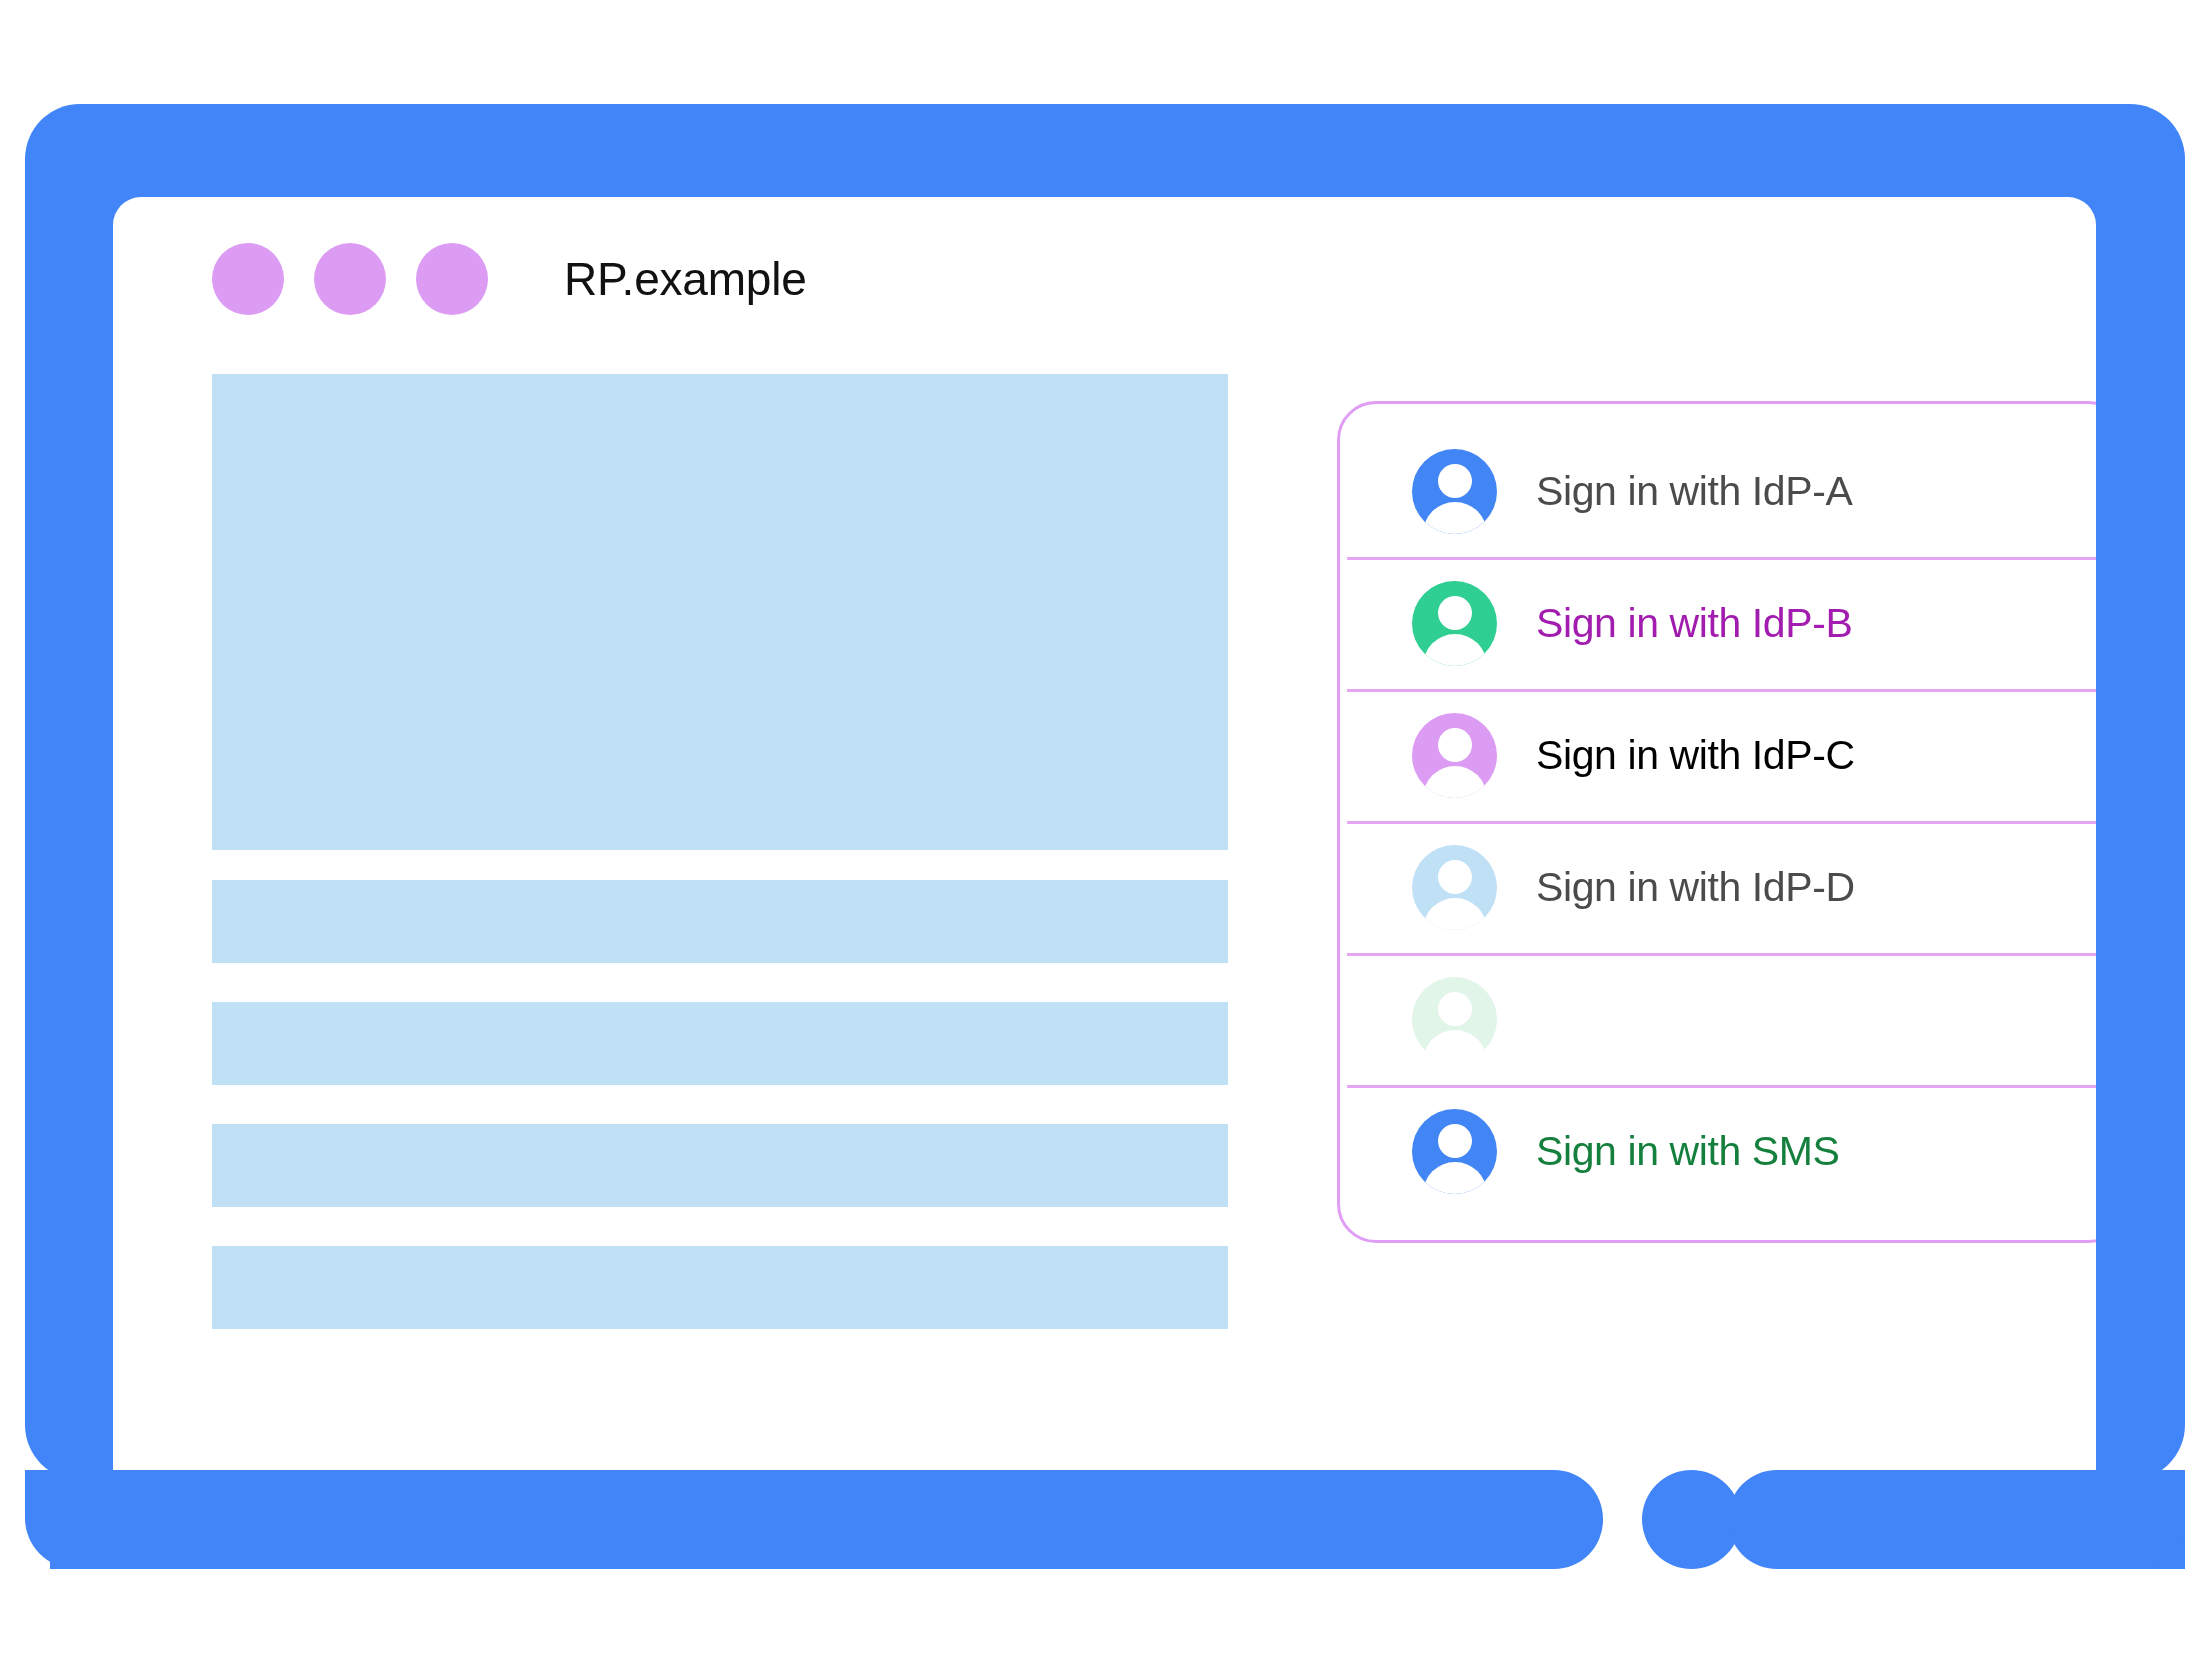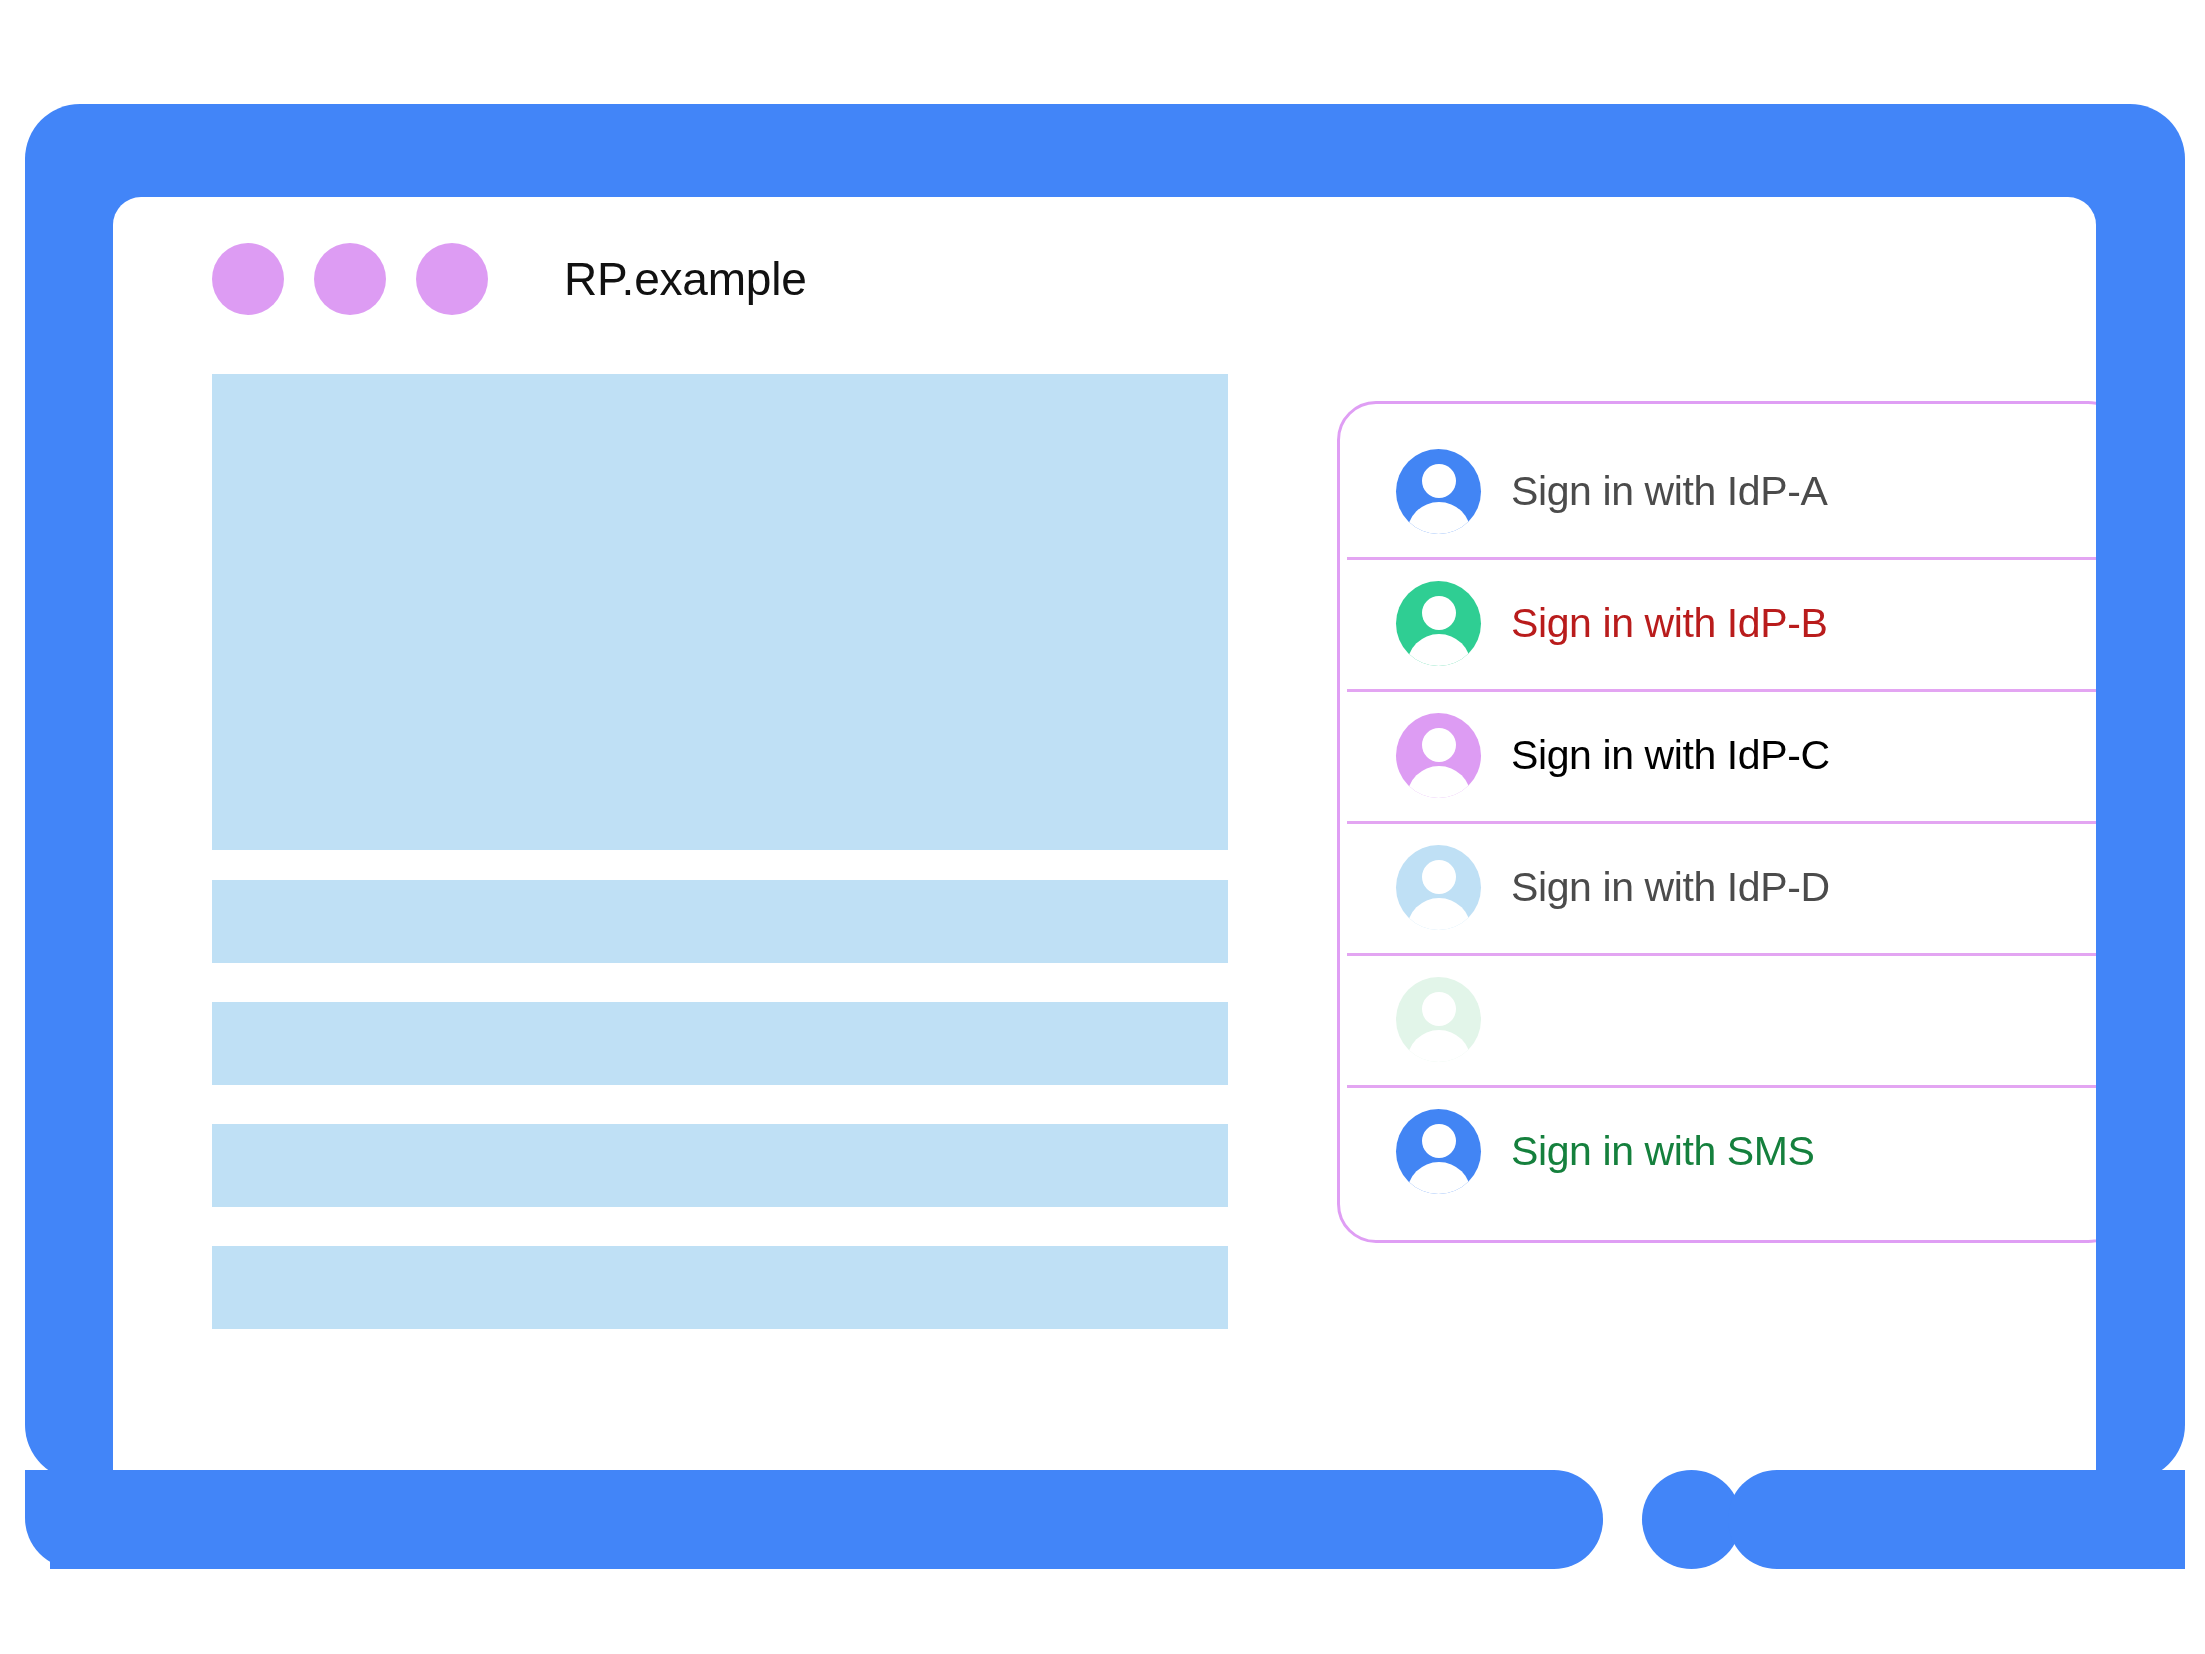--- a/index.html
+++ b/index.html
@@ -155,23 +155,24 @@
     border-radius: 39px;
     background: #ffffff;
     padding: 21px 0 23px 0;
   }
 
   .signin-row {
     position: relative;
     display: flex;
     align-items: center;
     height: 132px;
-    padding-left: 56px;
+    padding-left: 72px;
     box-sizing: border-box;
     background: transparent;
+    gap: 9px;
   }
   .signin-row + .signin-row::before {
     content: "";
     position: absolute;
     left: 7px;
     right: 0px;
     top: 0;
     height: 2.6px;
     background: #e3a5f2;
   }
@@ -249,21 +250,21 @@
               <div class="body"></div>
           </div>
           <div class="signin-label" style="color: rgb(75, 75, 75);">Sign in with IdP-A</div>
         </div>
 
         <div class="signin-row">
           <div class="avatar" style="background: rgb(47, 206, 147);">
             <div class="head"></div>
               <div class="body"></div>
           </div>
-          <div class="signin-label" style="color: #b91c1c;">Sign in with IdP-B</div>
+          <div class="signin-label" style="color: #a21caf;">Sign in with IdP-B</div>
         </div>
 
         <div class="signin-row">
           <div class="avatar" style="background: rgb(221, 156, 243);">
             <div class="head"></div>
               <div class="body"></div>
           </div>
           <div class="signin-label" style="color: #000000;">Sign in with IdP-C</div>
         </div>
 

